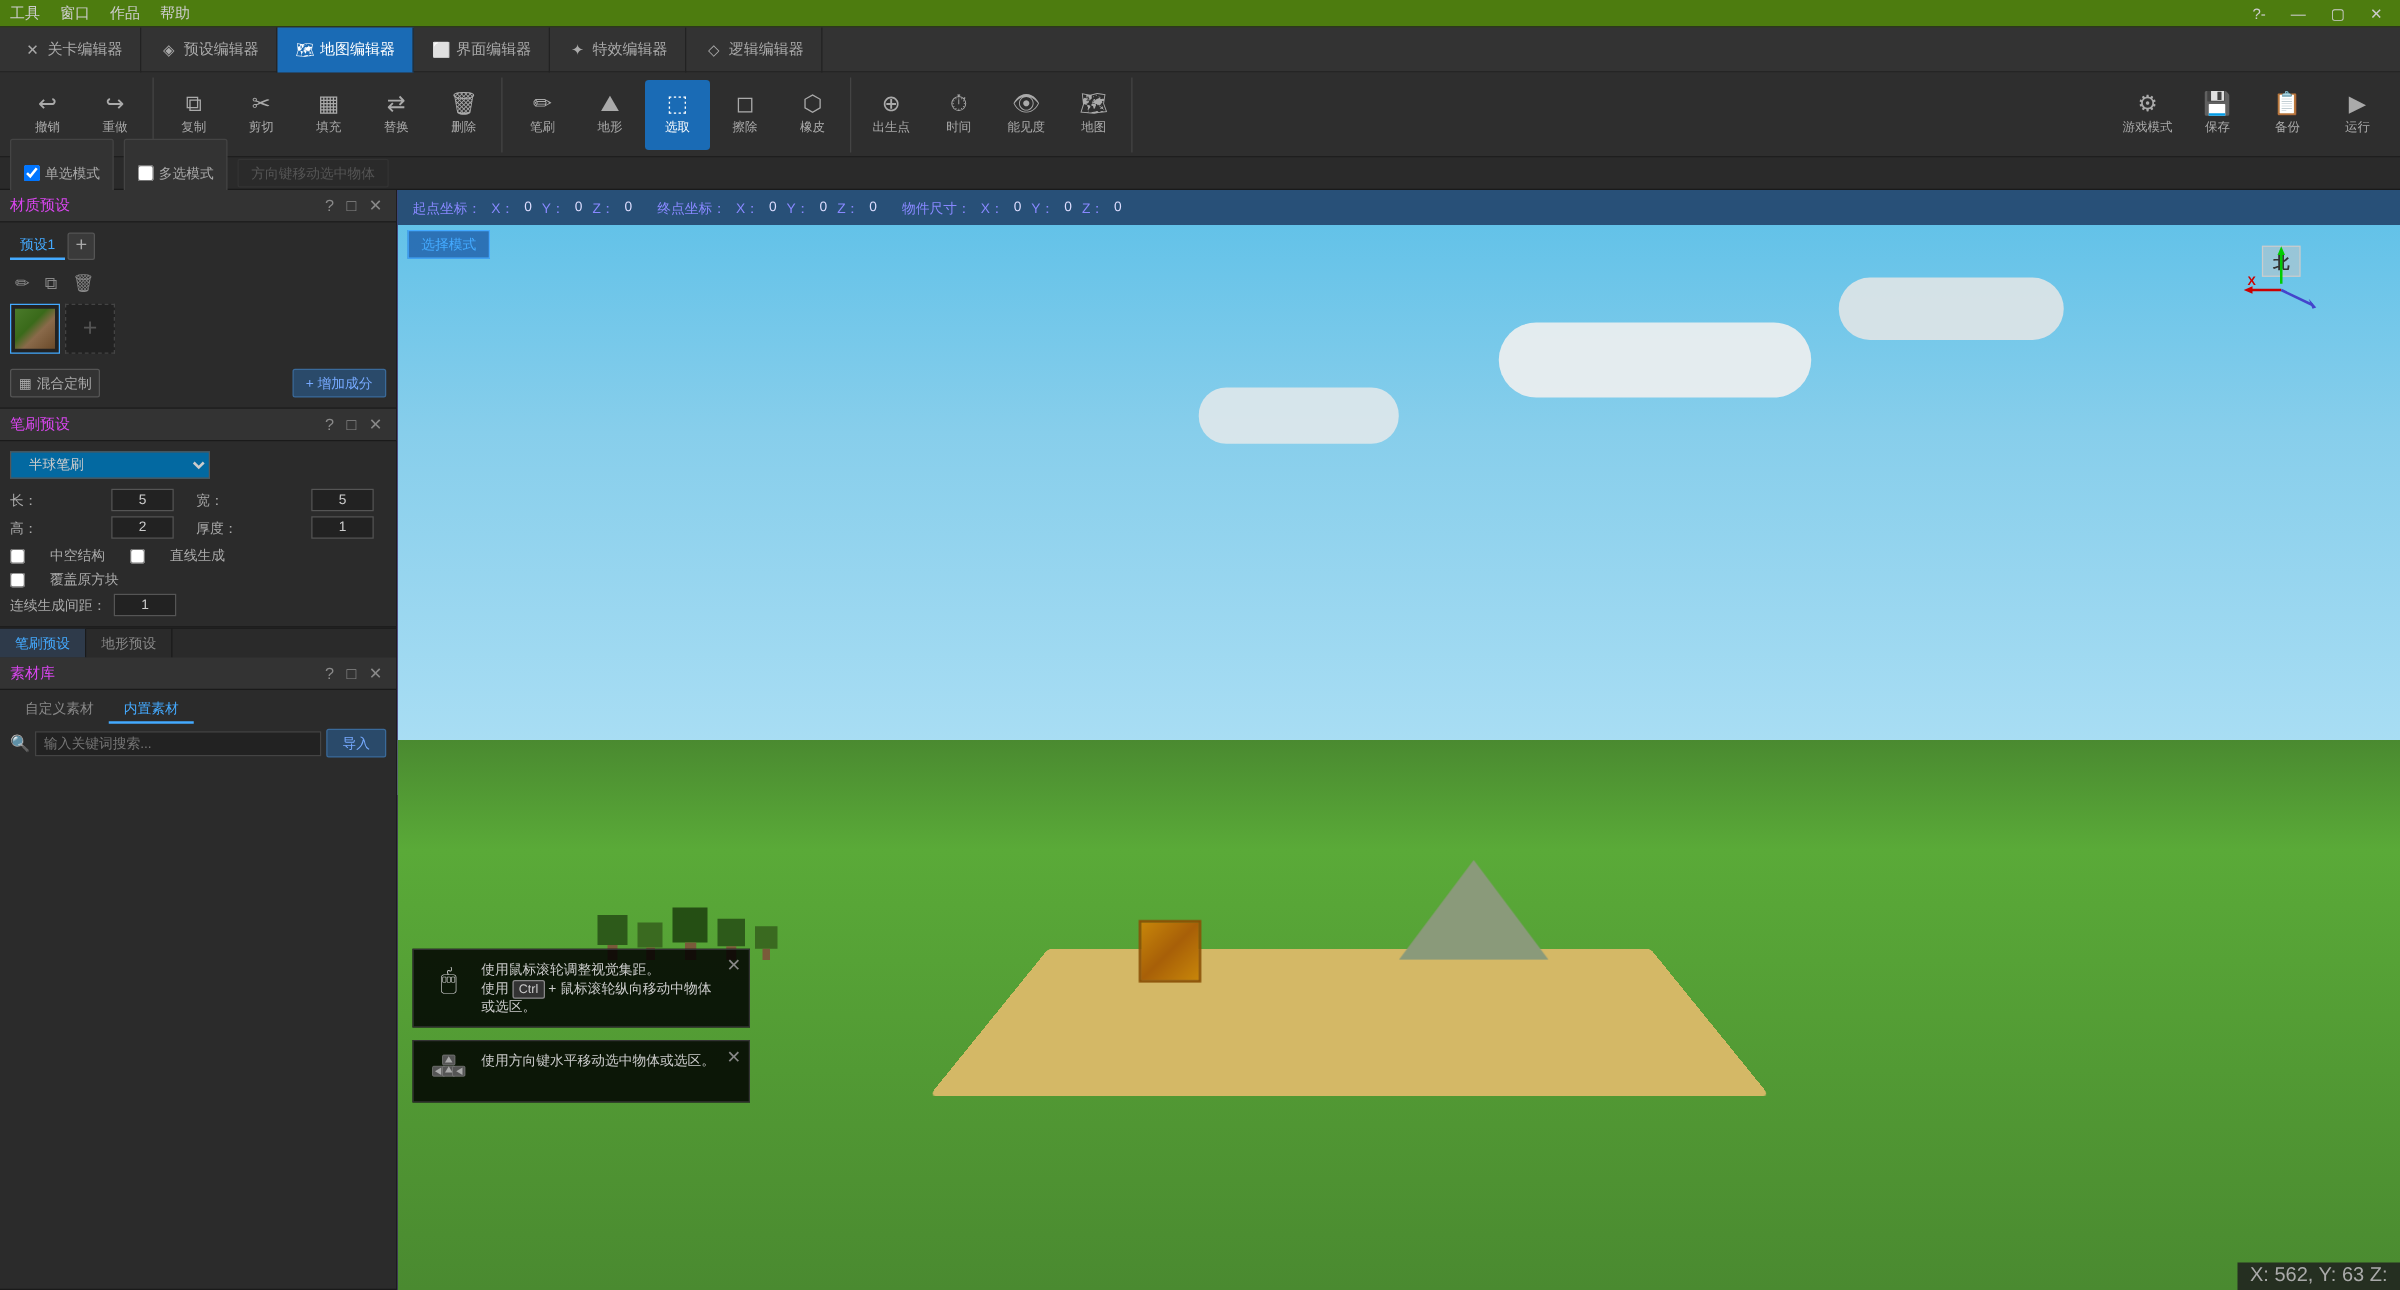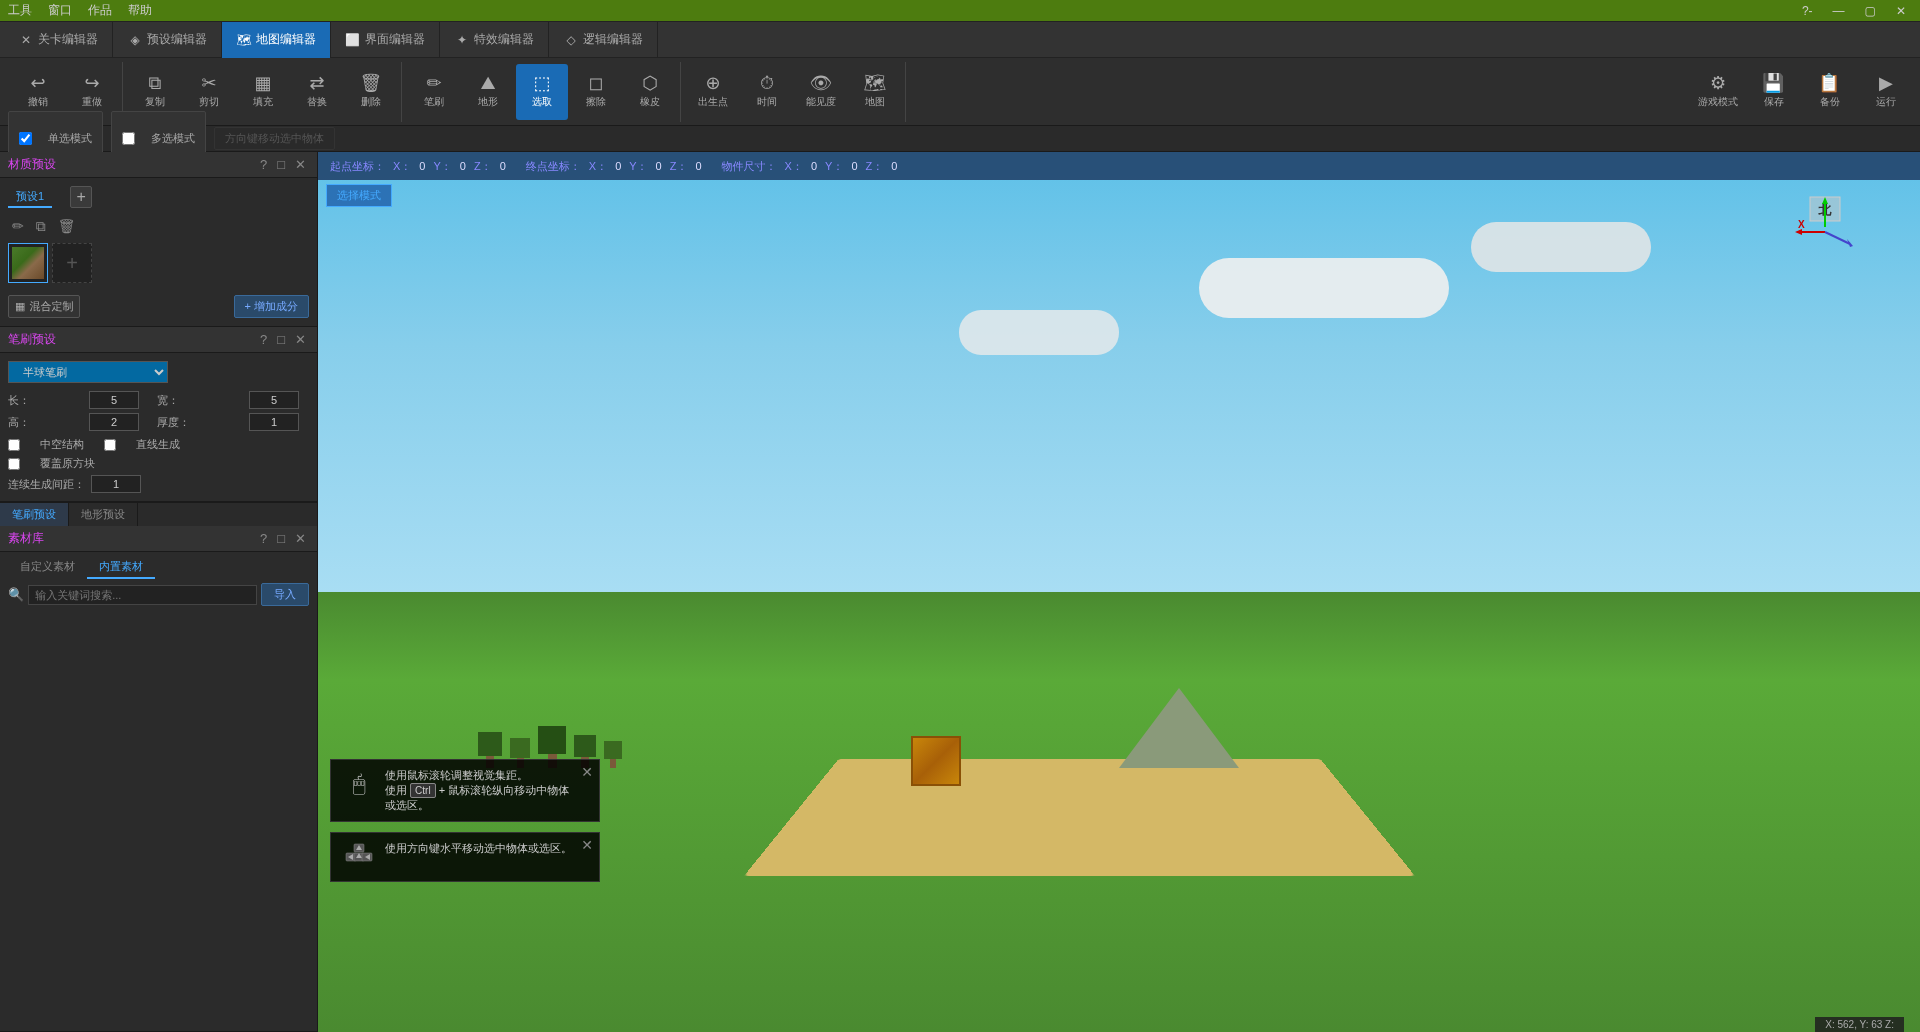--- a/index.html
+++ b/index.html
@@ -91,21 +91,21 @@
       background: #2a2a2a;
       display: flex;
       align-items: center;
       padding: 0 8px;
       gap: 8px;
       border-bottom: 1px solid #1a1a1a;
     }
     .mode-btn {
       display: flex;
       align-items: center;
-      gap: 16px;
+      gap: 4px;
       padding: 19px 10px;
       font-size: 11px;
       color: #aaa;
       cursor: pointer;
       border: 1px solid #444;
       background: #333;
       border-radius: 2px;
     }
     .mode-btn-disabled {
       padding: 3px 10px;
@@ -156,22 +156,21 @@
       padding: 1px 3px;
     }
 
     .panel-content {
       padding: 8px;
     }
 
     
     .preset-tabs {
       display: flex;
-      align-items: center;
-      gap: 18px;
+      gap: 2px;
       margin-bottom: 8px;
     }
     .preset-tab {
       font-size: 11px;
       color: #888;
       padding: 2px 8px;
       cursor: pointer;
       border-bottom: 2px solid transparent;
     }
     .preset-tab.active { color: #4af; border-bottom-color: #4af; }
@@ -421,24 +420,24 @@
       right: 60px;
       width: 70px;
       height: 70px;
       z-index: 10;
     }
 
     
     #bottom-coord {
       position: absolute;
       bottom: 0;
-      right: 16px;
+      right: 0;
       background: rgba(30,30,30,0.85);
       color: #aaa;
-      font-size: 10px;
+      font-size: 16px;
       padding: 2px 10px;
       z-index: 10;
     }
 
     
     .tooltip-box {
       position: absolute;
       left: 12px;
       background: rgba(0,0,0,0.85);
       border: 1px solid #333;

